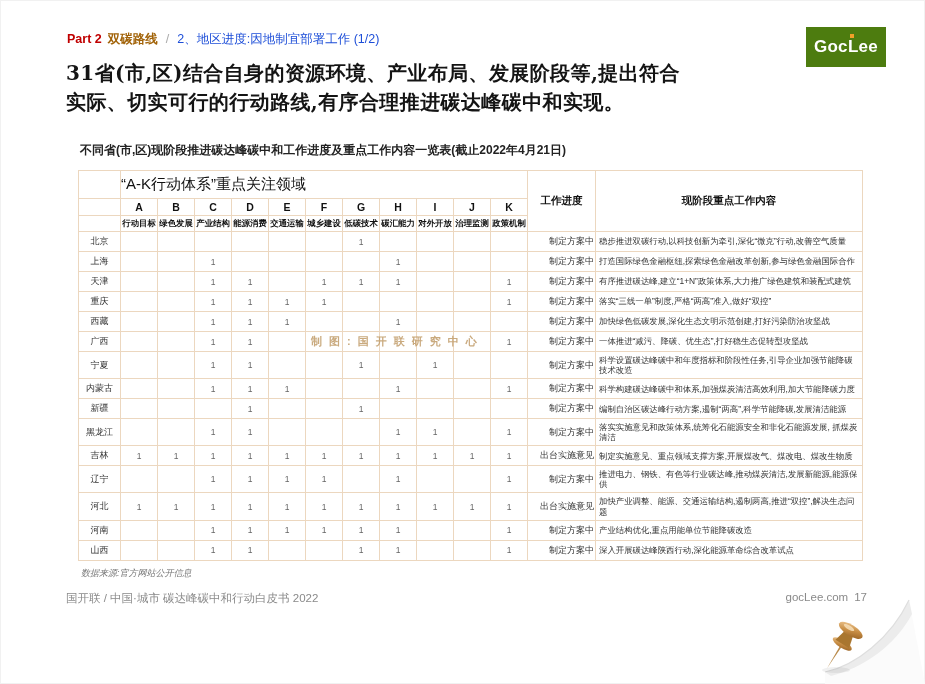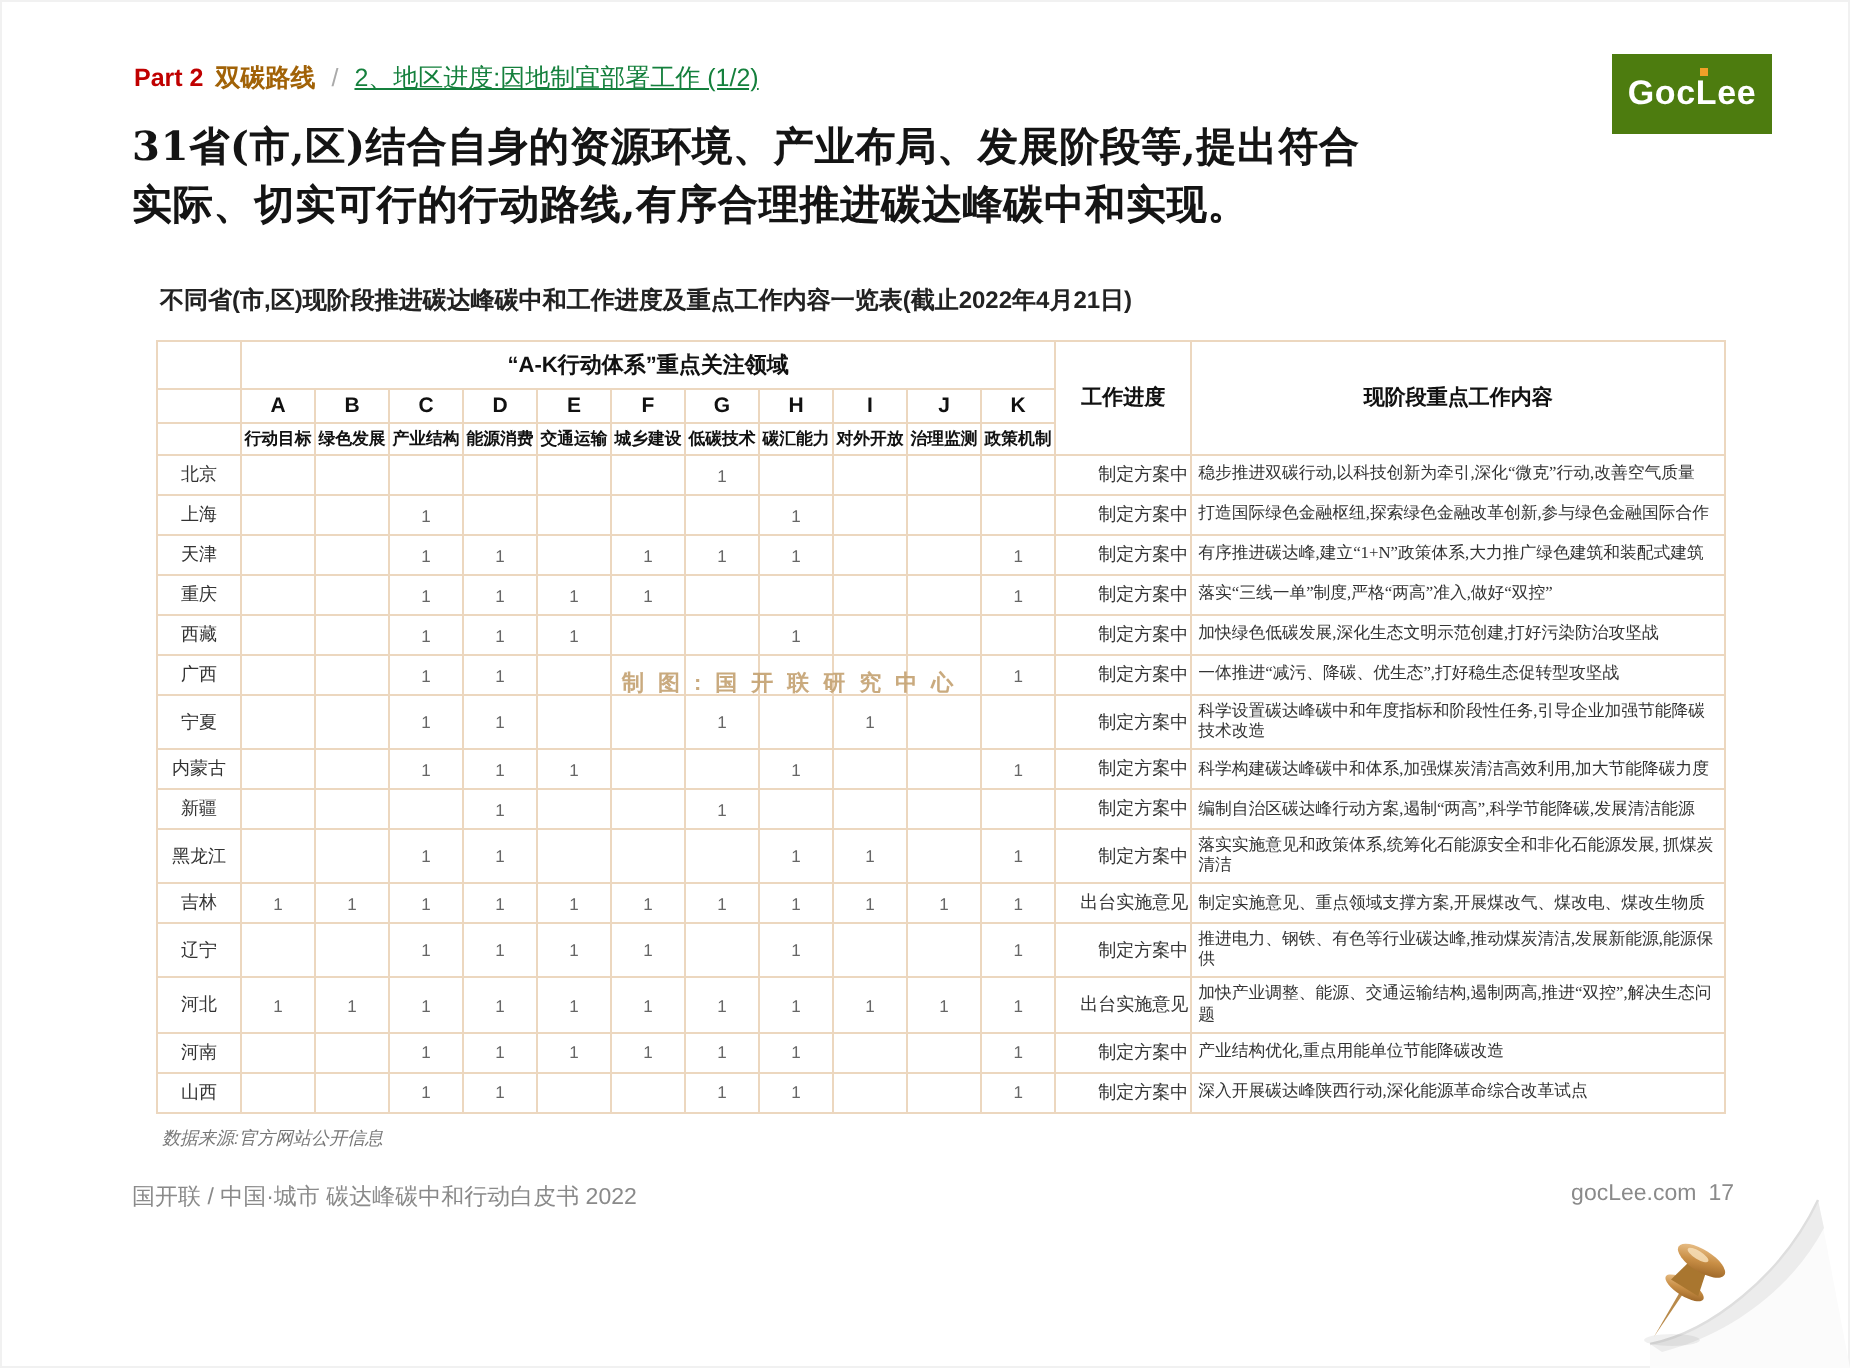--- a/index.html
+++ b/index.html
@@ -7,49 +7,49 @@
     width:925px;height:684px;position:relative;background:#ffffff;
     font-family:"Liberation Sans","DejaVu Sans",sans-serif;overflow:hidden;
   }
   .page{position:absolute;inset:0;background:#fff;box-shadow:inset 0 0 0 1px #f1f1f1;}
 
   
   .crumb{position:absolute;left:67px;top:31px;font-size:12.5px;white-space:nowrap;}
   .crumb .part{color:#c00000;font-weight:700;margin-right:6px;}
   .crumb .part-title{color:#a16207;font-weight:700;margin-right:8px;}
   .crumb .crumb-sep{color:#aaa;margin-right:8px;}
-  .crumb .crumb-sub{color:#15803d;text-decoration:underline;}
+  .crumb .crumb-sub{color:#1d4ed8;}
 
   
   .logo{position:absolute;right:39px;top:27px;width:80px;height:40px;background:#4d7c0f;
     color:#fff;display:flex;align-items:center;justify-content:center;
     font-weight:700;font-size:17px;letter-spacing:.3px;}
   .logo .logo-l{position:relative;display:inline-block;}
   .logo .logo-l::before{content:"";position:absolute;top:-3px;left:2px;width:4px;height:4px;background:#f0a028;}
 
   
   .main-title{position:absolute;left:66px;top:59px;width:800px;
     font-family:"DejaVu Serif","Liberation Serif",serif;
     font-weight:700;font-size:20px;line-height:29px;color:#141414;letter-spacing:.4px;}
 
   
   .table-wrap{position:absolute;left:78px;top:142px;width:784px;}
   .table-title{font-size:12px;font-weight:700;color:#222;padding-left:2px;height:18px;}
   table.ptable{border-collapse:collapse;table-layout:fixed;width:784px;margin-top:10px;background:#fff;}
   table.ptable th,table.ptable td{border:1px solid #ecd7bf;overflow:hidden;}
   col.c-prov{width:42px;} col.c-mark{width:37px;} col.c-prog{width:68px;} col.c-cont{width:267px;}
-  th.group{font-size:11px;font-weight:700;color:#111;padding:4px 0;text-align:center;}
+  th.group{font-size:15px;font-weight:400;color:#111;padding:4px 0;text-align:left;}
   th.h-prog,th.h-cont{font-size:10.5px;font-weight:700;color:#111;text-align:center;}
   th.l{font-size:10.5px;font-weight:700;color:#111;padding:2px 0;text-align:center;}
   th.f{font-size:8.4px;font-weight:700;color:#111;padding:2px 0;text-align:center;white-space:nowrap;}
   th.corner,th.blank{background:#fff;}
   td.prov{font-size:9px;color:#333;text-align:center;padding:3px 1px;}
   td.mark{font-size:8.5px;color:#666;text-align:center;padding:3px 0;}
   td.prog{font-size:9px;color:#333;text-align:right;padding:3px 1px;white-space:nowrap;}
-  td.cont{font-size:8.4px;color:#333;text-align:left;line-height:1.2;padding:3px 3px;font-family:Liberation Serif, serif;}
+  td.cont{font-size:8.4px;color:#333;text-align:left;line-height:1.2;padding:3px 3px;}
 
   .watermark{position:absolute;left:233px;top:192px;font-size:11px;font-weight:700;
     color:#c4a171;letter-spacing:7px;white-space:nowrap;opacity:.9;pointer-events:none;}
   .source{font-size:9px;font-style:italic;color:#777;margin:6px 0 0 3px;}
 
   
   .footer{position:absolute;left:66px;right:58px;top:591px;display:flex;
     justify-content:space-between;font-size:11.5px;color:#8a8a8a;}
   .footer .f-right span{margin-left:6px;}
 

